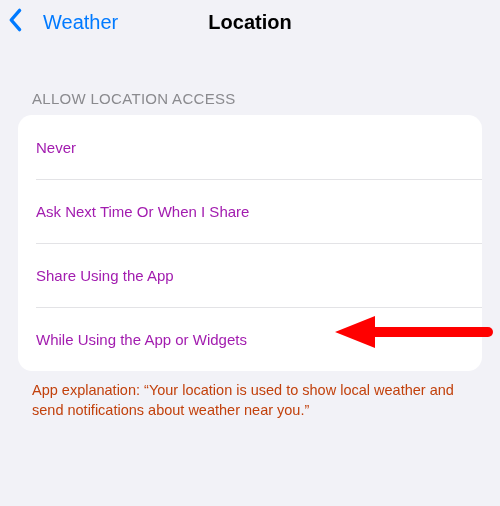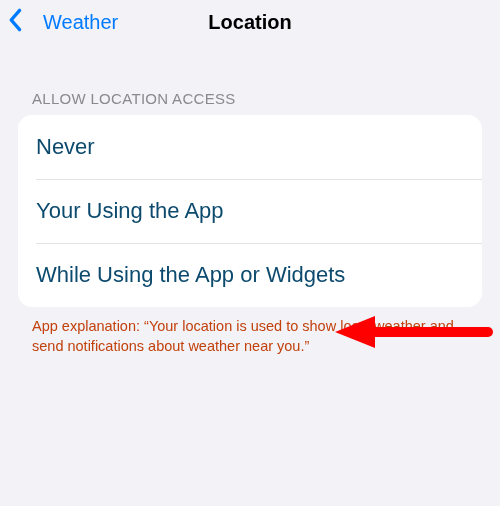--- a/index.html
+++ b/index.html
@@ -49,22 +49,22 @@
     background: #fff;
     border-radius: 14px;
     overflow: hidden;
   }
   .row {
     display: flex;
     align-items: center;
     justify-content: space-between;
     min-height: 64px;
     padding: 0 18px;
-    font-size: 22px;
-    color: #0c4a6e;
+    font-size: 15px;
+    color: #a21caf;
     cursor: pointer;
     position: relative;
   }
   .row + .row::before {
     content: "";
     position: absolute;
     top: 0;
     left: 18px;
     right: 0;
     height: 1px;
@@ -107,21 +107,24 @@
 </div>
 
 <div class="section">
   <div class="group-header">ALLOW LOCATION ACCESS</div>
 
   <div class="table">
     <div class="row">
       <span>Never</span>
     </div>
     <div class="row">
-      <span>Your Using the App</span>
+      <span>Ask Next Time Or When I Share</span>
+    </div>
+    <div class="row">
+      <span>Share Using the App</span>
     </div>
     <div class="row">
       <span>While Using the App or Widgets</span>
     </div>
   </div>
 
   <div class="footer">App explanation: “Your location is used to show local weather and send notifications about weather near you.”</div>
 </div>
 
 <svg class="arrow" viewBox="0 0 160 40">

